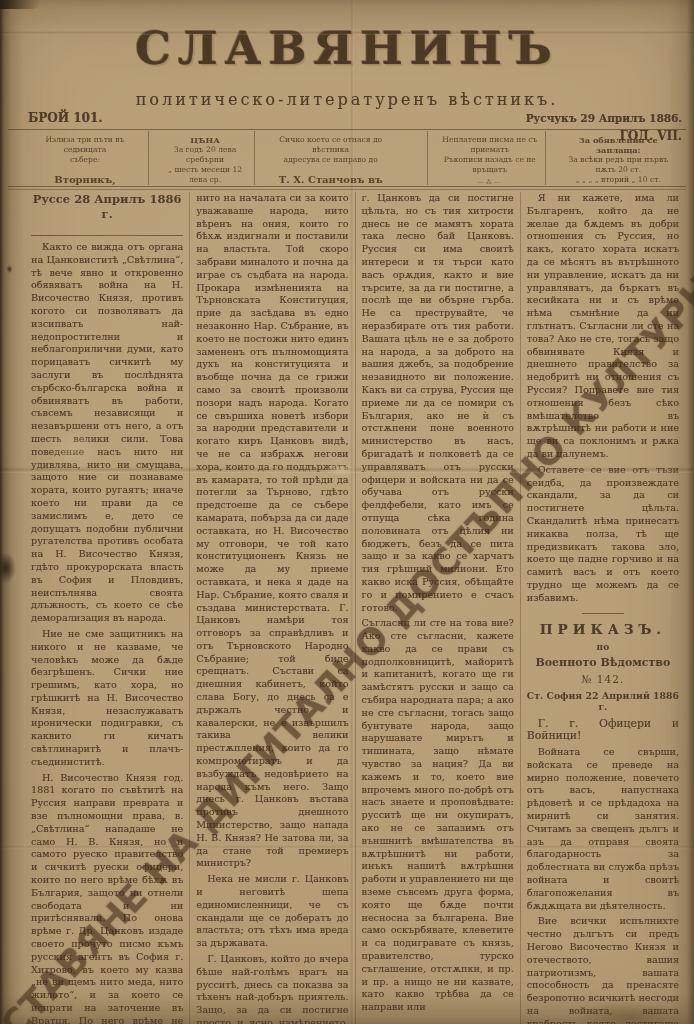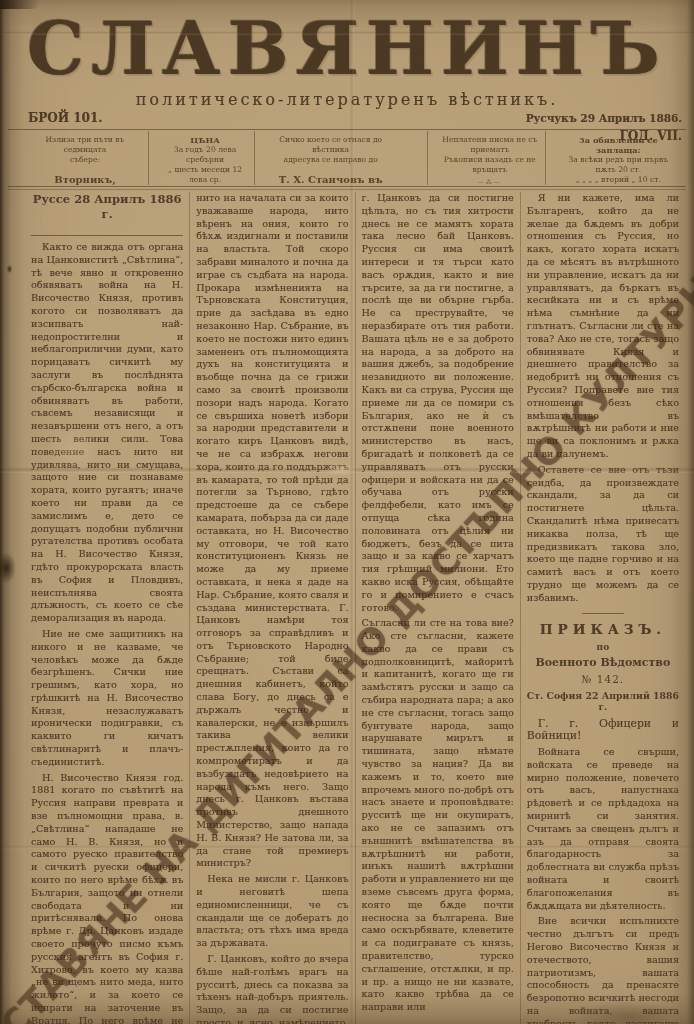--- a/index.html
+++ b/index.html
@@ -12,21 +12,21 @@
       linear-gradient(180deg, rgba(115,90,58,0.20) 0%, rgba(0,0,0,0) 3%, rgba(0,0,0,0) 97%, rgba(95,72,45,0.28) 100%),
       #b59c75;
   }
   .page::after{content:"";position:absolute;inset:0;z-index:9;pointer-events:none;
     box-shadow:inset 0 0 70px rgba(82,62,36,0.35), inset 0 0 8px rgba(60,42,24,0.22);}
   .ink{text-shadow:0.3px 0.3px 0.5px rgba(60,42,25,0.35);}
 
   
   .masthead{position:absolute;top:10px;left:0;right:0;text-align:center;z-index:2;}
   .mast-title{
-    font-size:72px;line-height:78px;font-weight:bold;letter-spacing:7px;
+    font-size:45px;line-height:78px;font-weight:bold;letter-spacing:7px;
     color:rgba(77,58,36,0.88);
     text-shadow:0 0 1px rgba(50,35,20,0.75), 2px 2px 0 rgba(145,120,85,0.38), -1px -1px 0 rgba(60,44,26,0.45);
   }
   .mast-sub{font-size:16px;letter-spacing:3px;margin-top:2px;color:rgba(72,54,33,0.92);}
 
   .issue-row{position:absolute;top:109px;left:28px;right:12px;height:18px;font-weight:bold;font-size:12px;z-index:2;}
   .issue-left{position:absolute;left:0;top:2px;}
   .issue-center{position:absolute;left:0;right:0;top:3px;text-align:right;font-size:10.5px;}
   .issue-right{position:absolute;right:0;top:20px;}
 

